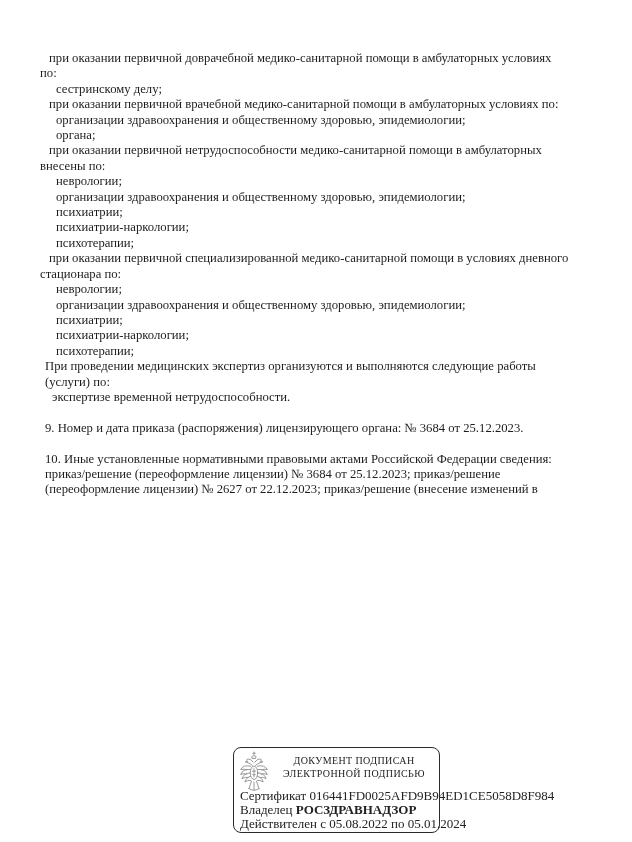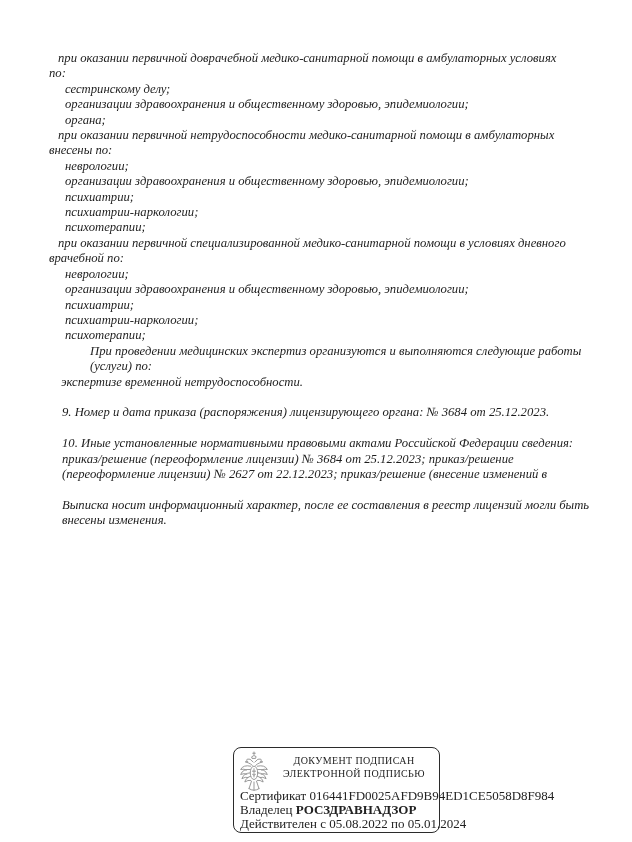--- a/index.html
+++ b/index.html
@@ -6,34 +6,33 @@
   .page{
     position:relative;
     width:632px;height:842px;
     background:#ffffff;
     overflow:hidden;
     font-family:"Liberation Serif","DejaVu Serif",serif;
     color:#1d1d1d;
   }
   .content{
     position:absolute;
-    left:49px;top:51px;width:576px;
+    left:40px;top:51px;width:576px;
     font-size:12.7px;
     line-height:15.4px;
     white-space:nowrap;
-    font-style:italic;
   }
   .line{white-space:nowrap;}
   .i0{padding-left:0;}
   .i1{padding-left:9px;}
   .i2{padding-left:16px;}
-  .ip{padding-left:5px;margin-left:36px;}
+  .ip{padding-left:5px;}
   .ie{padding-left:12px;}
   .para{margin-top:15.4px;padding-left:5px;}
-  .para .line{padding-left:0;margin-left:8px;}
+  .para .line{padding-left:0;}
   
   .stamp{
     position:absolute;
     left:233px;top:747px;
     width:205px;height:84px;
     border:1.5px solid #2b2b2b;
     border-radius:8px;
     background:#ffffff;
     box-sizing:content-box;
   }
@@ -60,54 +59,51 @@
 </style>
 </head>
 <body>
 
 <div class="page">
 
   <div class="content">
     <div class="line i1">при оказании первичной доврачебной медико-санитарной помощи в амбулаторных условиях</div>
     <div class="line i0">по:</div>
     <div class="line i2">сестринскому делу;</div>
+    <div class="line i1">при оказании первичной врачебной медико-санитарной помощи в амбулаторных условиях по:</div>
     <div class="line i2">организации здравоохранения и общественному здоровью, эпидемиологии;</div>
     <div class="line i2">органа;</div>
     <div class="line i1">при оказании первичной нетрудоспособности медико-санитарной помощи в амбулаторных</div>
     <div class="line i0">внесены по:</div>
     <div class="line i2">неврологии;</div>
     <div class="line i2">организации здравоохранения и общественному здоровью, эпидемиологии;</div>
     <div class="line i2">психиатрии;</div>
     <div class="line i2">психиатрии-наркологии;</div>
     <div class="line i2">психотерапии;</div>
     <div class="line i1">при оказании первичной специализированной медико-санитарной помощи в условиях дневного</div>
-    <div class="line i0">врачебной по:</div>
+    <div class="line i0">стационара по:</div>
     <div class="line i2">неврологии;</div>
     <div class="line i2">организации здравоохранения и общественному здоровью, эпидемиологии;</div>
     <div class="line i2">психиатрии;</div>
     <div class="line i2">психиатрии-наркологии;</div>
     <div class="line i2">психотерапии;</div>
     <div class="line ip">При проведении медицинских экспертиз организуются и выполняются следующие работы</div>
     <div class="line ip">(услуги) по:</div>
     <div class="line ie">экспертизе временной нетрудоспособности.</div>
 
     <div class="para">
       <div class="line">9. Номер и дата приказа (распоряжения) лицензирующего органа: № 3684 от 25.12.2023.</div>
     </div>
 
     <div class="para">
       <div class="line">10. Иные установленные нормативными правовыми актами Российской Федерации сведения:</div>
       <div class="line">приказ/решение (переоформление лицензии) № 3684 от 25.12.2023; приказ/решение</div>
       <div class="line">(переоформление лицензии) № 2627 от 22.12.2023; приказ/решение (внесение изменений в</div>
     </div>
 
-    <div class="para">
-      <div class="line">Выписка носит информационный характер, после ее составления в реестр лицензий могли быть</div>
-      <div class="line">внесены изменения.</div>
-    </div>
   </div>
 
   <div class="stamp">
     <div class="stamp-top">
       <svg class="emblem" viewBox="0 0 36 50" width="30" height="42" aria-hidden="true">
         <g fill="none" stroke="#8f8f8f" stroke-width="1.1" stroke-linecap="round">
           <path d="M18 1 v3 M16.5 2.5 h3"></path>
           <path d="M15.5 6.5 q2.5 -2.8 5 0 l-0.6 2.2 h-3.8 z"></path>
           <path d="M17 13 q-4 -5 -7 -3.5 q-2 1.2 0.5 3 l-3 0.3 l3.6 1.2 q2.8 1 4.9 3"></path>
           <path d="M19 13 q4 -5 7 -3.5 q2 1.2 -0.5 3 l3 0.3 l-3.6 1.2 q-2.8 1 -4.9 3"></path>

